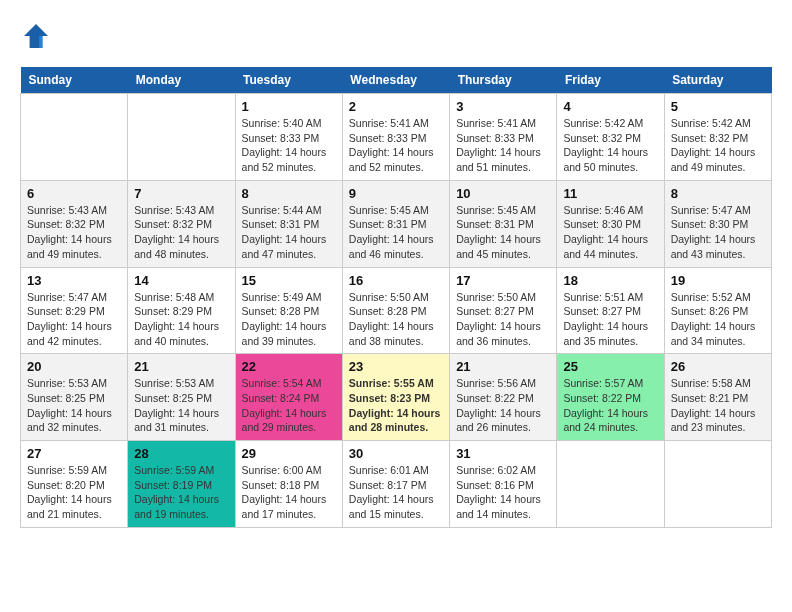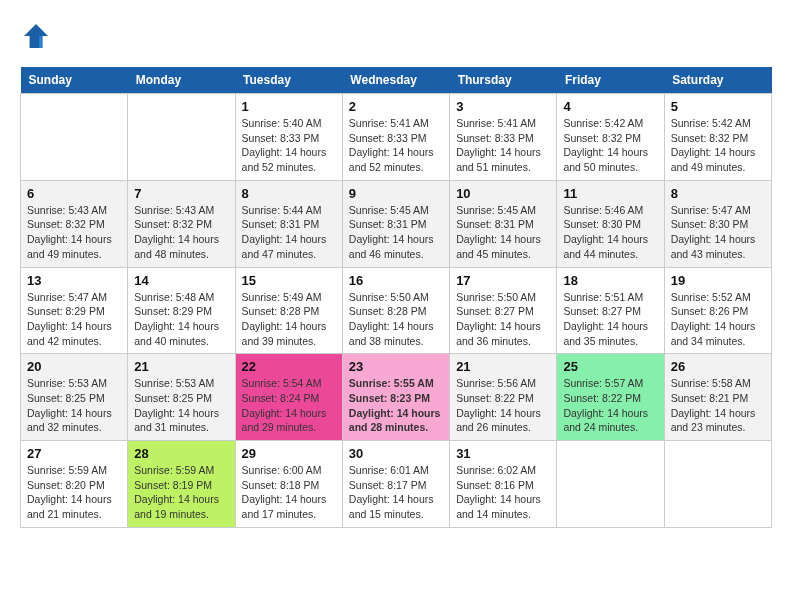--- a/index.html
+++ b/index.html
@@ -253,21 +253,21 @@
           <div class="day-info" style="white-space: pre-line;">Sunrise: 5:53 AM
 Sunset: 8:25 PM
 Daylight: 14 hours and 31 minutes.</div>
         </td>
         <td style="background: #ec4899;">
           <div class="day-number">22</div>
           <div class="day-info" style="white-space: pre-line;">Sunrise: 5:54 AM
 Sunset: 8:24 PM
 Daylight: 14 hours and 29 minutes.</div>
         </td>
-        <td style="background: #f9a8d4;">
+        <td style="background: #fef9c3;">
           <div class="day-number">23</div>
           <div class="day-info" style="white-space: pre-line; font-weight: bold;">Sunrise: 5:55 AM
 Sunset: 8:23 PM
 Daylight: 14 hours and 28 minutes.</div>
         </td>
         <td style="background: rgb(242, 242, 242);">
           <div class="day-number">21</div>
           <div class="day-info" style="white-space: pre-line;">Sunrise: 5:56 AM
 Sunset: 8:22 PM
 Daylight: 14 hours and 26 minutes.</div>
@@ -285,21 +285,21 @@
 Daylight: 14 hours and 23 minutes.</div>
         </td>
       </tr>
       <tr>
         <td style="background: rgb(255, 255, 255);">
           <div class="day-number">27</div>
           <div class="day-info" style="white-space: pre-line;">Sunrise: 5:59 AM
 Sunset: 8:20 PM
 Daylight: 14 hours and 21 minutes.</div>
         </td>
-        <td style="background: #bef264;">
+        <td style="background: #14b8a6;">
           <div class="day-number">28</div>
           <div class="day-info" style="white-space: pre-line;">Sunrise: 5:59 AM
 Sunset: 8:19 PM
 Daylight: 14 hours and 19 minutes.</div>
         </td>
         <td style="background: rgb(255, 255, 255);">
           <div class="day-number">29</div>
           <div class="day-info" style="white-space: pre-line;">Sunrise: 6:00 AM
 Sunset: 8:18 PM
 Daylight: 14 hours and 17 minutes.</div>

